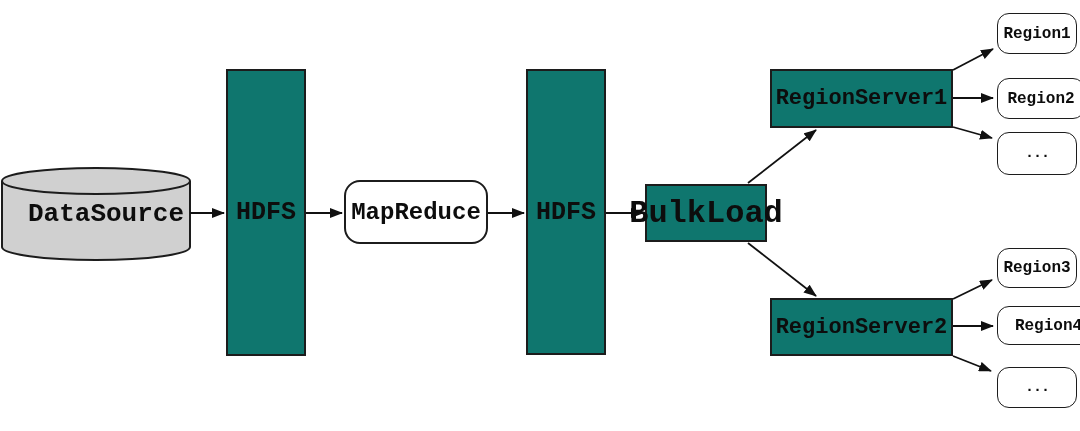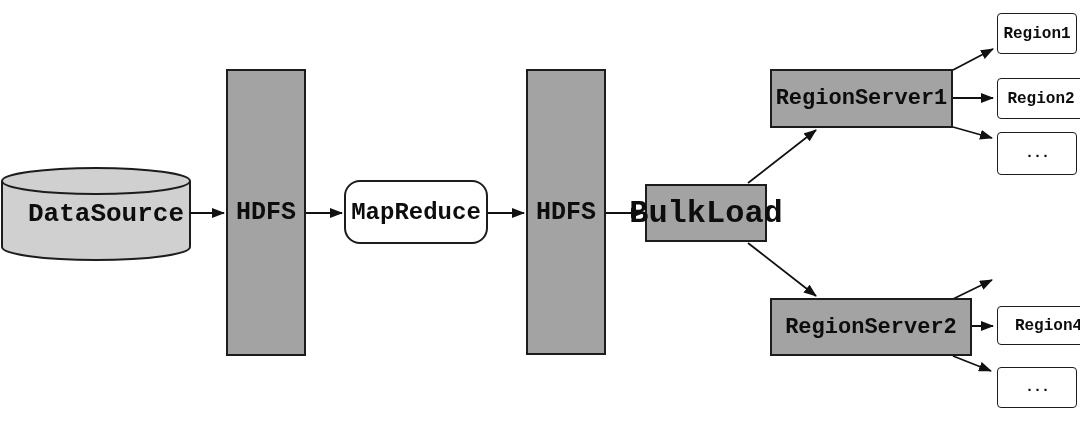--- a/index.html
+++ b/index.html
@@ -15,32 +15,32 @@
   .node {
     position:absolute;
     display:flex; align-items:center; justify-content:center;
     box-sizing:border-box;
     font-weight:bold;
     color:#0d0d0d;
     white-space:nowrap;
     text-align:center;
   }
   .rect {
-    background:#a3a3a3;
+    background:#0f766e;
     border:2px solid #1c1c1c;
   }
   .rounded {
     background:#ffffff;
     border:2px solid #1c1c1c;
     border-radius:16px;
   }
   .small {
     background:#ffffff;
     border:1.6px solid #1c1c1c;
-    border-radius:4px;
+    border-radius:12px;
     font-size:16px;
   }
   .cyl-label { background:transparent; border:none;padding-left:20px; }
 </style>
 </head>
 <body>
 
 <div class="stage">
 
   <svg class="layer" width="1080" height="431" viewBox="0 0 1080 431">
@@ -79,26 +79,27 @@
   <div class="node rect" style="left:226px; top:69px; width:80px; height:287px; font-size:25px;">HDFS</div>
 
   <div class="node rounded" style="left:344px; top:180px; width:144px; height:64px; font-size:24px;">MapReduce</div>
 
   <div class="node rect" style="left:526px; top:69px; width:80px; height:286px; font-size:25px;">HDFS</div>
 
   <div class="node rect" style="left:645px; top:184px; width:122px; height:58px; font-size:32px;">BulkLoad</div>
 
   <div class="node rect" style="left:770px; top:69px; width:183px; height:59px; font-size:22px;">RegionServer1</div>
 
-  <div class="node rect" style="left:770px; top:298px; width:202px; height:58px; font-size:22px;">RegionServer2</div>
+  <div class="node rect" style="left:770px; top:298px; width:183px; height:58px; font-size:22px;">RegionServer2</div>
 
   <div class="node small" style="left:997px; top:13px; width:80px; height:41px;">Region1</div>
 
   <div class="node small" style="left:997px; top:78px; width:88px; height:41px;">Region2</div>
 
   <div class="node small" style="left:997px; top:132px; width:80px; height:43px; font-size:15px; letter-spacing:-1px;">...</div>
 
+  <div class="node small" style="left:997px; top:248px; width:80px; height:40px;">Region3</div>
 
   <div class="node small" style="left:997px; top:306px; width:103px; height:39px;">Region4</div>
 
   <div class="node small" style="left:997px; top:367px; width:80px; height:41px; font-size:15px; letter-spacing:-1px;">...</div>
 
 </div>
 
 </body></html>

